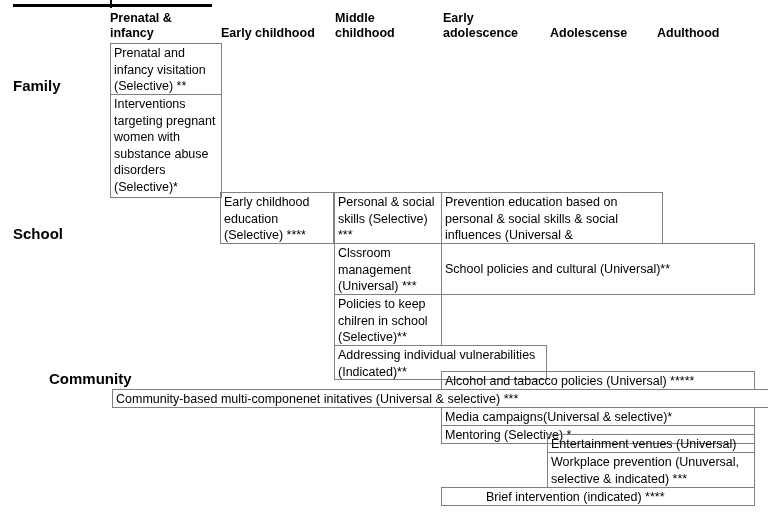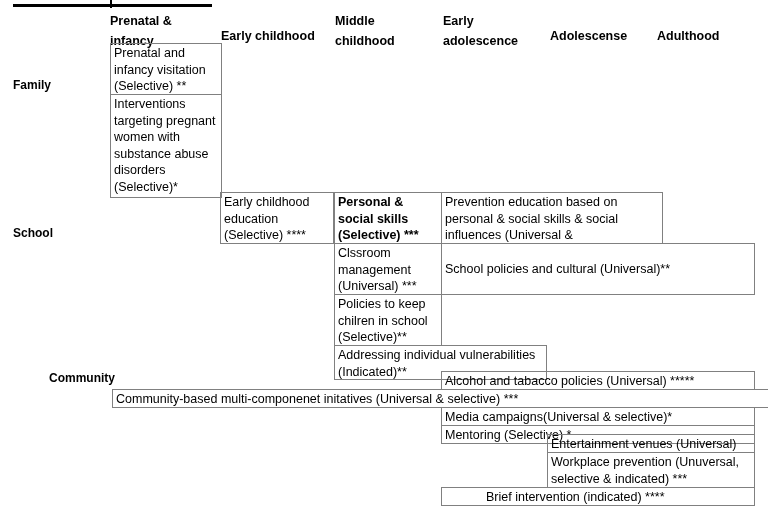--- a/index.html
+++ b/index.html
@@ -16,28 +16,28 @@
     overflow: hidden;
   }
   .top-rule {
     position: absolute;
     background: #000000;
   }
   .col-head {
     position: absolute;
     font-weight: bold;
     font-size: 12.5px;
-    line-height: 20px;
+    line-height: 15px;
     color: #000000;
     letter-spacing: 0px;
   }
   .row-head {
     position: absolute;
     font-weight: bold;
-    font-size: 12px;
+    font-size: 15px;
     line-height: 15px;
     color: #000000;
   }
   .cell {
     position: absolute;
     box-sizing: border-box;
     border: 1px solid #808080;
     background: transparent;
     font-size: 12.5px;
     line-height: 16.5px;
@@ -70,21 +70,21 @@
   <div class="col-head" style="left:657px; top:26px; width:100px;">Adulthood</div>
 
   <div class="row-head" style="left:13px; top:78px; width:95px;">Family</div>
   <div class="row-head" style="left:13px; top:226px; width:95px;">School</div>
   <div class="row-head" style="left:13px; top:371px; width:95px;margin-left:36px;">Community</div>
 
   <div class="cell" style="left:110px; top:43px; width:112px; height:52px;">Prenatal and infancy visitation (Selective) **</div>
   <div class="cell" style="left:110px; top:94px; width:112px; height:104px;">Interventions targeting pregnant women with substance abuse disorders (Selective)*</div>
 
   <div class="cell" style="left:220px; top:192px; width:114px; height:52px;">Early childhood education (Selective) ****</div>
-  <div class="cell" style="left:334px; top:192px; width:108px; height:52px;font-weight:bold;">Personal &amp; social skills (Selective) ***</div>
+  <div class="cell" style="left:334px; top:192px; width:108px; height:52px;">Personal &amp; social skills (Selective) ***</div>
   <div class="cell" style="left:441px; top:192px; width:222px; height:52px;">Prevention education based on personal &amp; social skills &amp; social influences (Universal &amp;</div>
   <div class="cell vmid" style="left:441px; top:243px; width:314px; height:52px;">School policies and cultural (Universal)**</div>
   <div class="cell" style="left:334px; top:243px; width:108px; height:52px;">Clssroom management (Universal) ***</div>
   <div class="cell" style="left:334px; top:294px; width:108px; height:52px;">Policies to keep chilren in school (Selective)**</div>
   <div class="cell" style="left:334px; top:345px; width:213px; height:35px;">Addressing individual vulnerabilities (Indicated)**</div>
 
   <div class="cell" style="left:441px; top:371px; width:314px; height:19px;">Alcohol and tabacco policies (Universal) *****</div>
   <div class="cell" style="left:112px; top:389px; width:761px; height:19px;">Community-based multi-componenet initatives (Universal &amp; selective) ***</div>
   <div class="cell" style="left:441px; top:407px; width:314px; height:19px;">Media campaigns(Universal &amp; selective)*</div>
   <div class="cell" style="left:441px; top:425px; width:314px; height:19px;">Mentoring (Selective) *</div>

